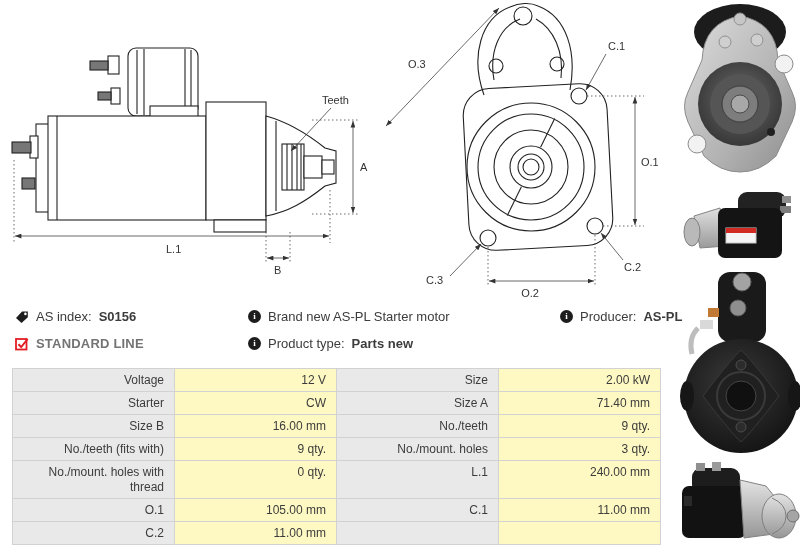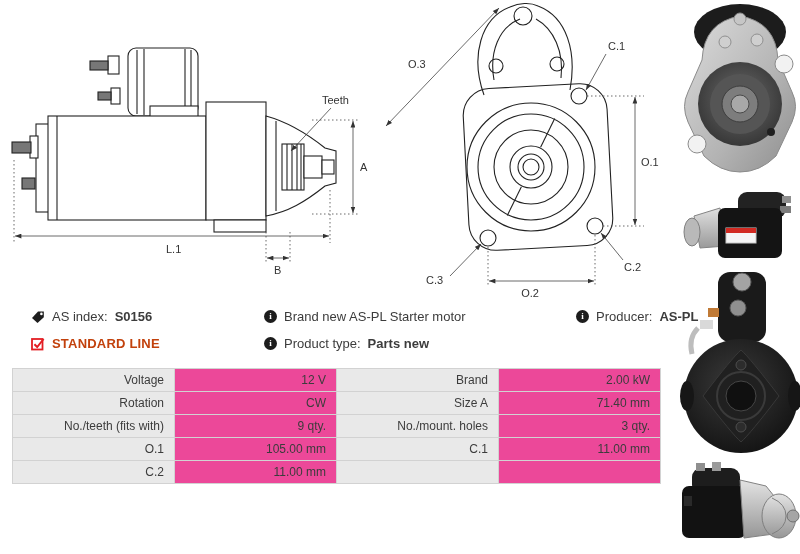--- a/index.html
+++ b/index.html
@@ -9,35 +9,35 @@
 
   
   .drawings { position:absolute; left:0; top:0; width:680px; height:300px; display:flex; }
   .drawings svg text { font-family:"Liberation Sans", sans-serif; font-size:11px; fill:#333; }
 
   
   .photos { position:absolute; right:0; top:0; width:120px; height:554px; }
   .photo { position:absolute; left:0; width:120px; }
 
   
-  .infobar { position:absolute; left:16px; top:306px; width:680px; height:58px; font-size:13px; }
+  .infobar { position:absolute; left:0; top:306px; width:680px; height:58px; font-size:13px; }
   .info-item { position:absolute; display:flex; align-items:center; gap:7px; white-space:nowrap; }
   .b { font-weight:bold; }
-  .red { color:#c2410c; font-weight:bold; letter-spacing:.2px; }
+  .red { color:#737373; font-weight:bold; letter-spacing:.2px; }
   .icon-info { display:inline-flex; width:13px; height:13px; border-radius:50%; background:#1d1d1d; color:#fff;
                align-items:center; justify-content:center; font:bold 9px/1 "Liberation Serif", serif; flex:0 0 13px; }
   .logo { position:absolute; left:588px; top:22px; width:118px; text-align:center; }
   .logo-tagline { font-size:6.5px; color:#e31e24; margin-top:0px; letter-spacing:.2px; }
 
   
   .spec { position:absolute; left:12px; top:368px; }
   table.spec-table { border-collapse:collapse; table-layout:fixed; width:648px; font-size:12px; color:#3c3c3c; }
   table.spec-table td { border:1px solid #d2d2d2; padding:4px 10px 3px 25px; text-align:right; vertical-align:top; line-height:15px; }
   td.lbl { background:#e9e9e9; }
-  td.val { background:#ec4899; }
+  td.val { background:#fef9c3; }
 </style>
 </head>
 <body>
 
 <div class="page">
 
   <div class="drawings">
 
     <svg width="380" height="300" viewBox="0 0 380 300">
       <defs>
@@ -278,36 +278,48 @@
       <colgroup>
           <col style="width:162px">
           <col style="width:162px">
           <col style="width:162px">
           <col style="width:162px">
         </colgroup>
       <tbody>
         <tr>
           <td class="lbl">Voltage</td>
           <td class="val">12 V</td>
-          <td class="lbl">Brand</td>
+          <td class="lbl">Size</td>
           <td class="val">2.00 kW</td>
         </tr>
         <tr>
-          <td class="lbl">Rotation</td>
+          <td class="lbl">Starter</td>
           <td class="val">CW</td>
           <td class="lbl">Size A</td>
           <td class="val">71.40 mm</td>
+        </tr>
+        <tr>
+          <td class="lbl">Size B</td>
+          <td class="val">16.00 mm</td>
+          <td class="lbl">No./teeth</td>
+          <td class="val">9 qty.</td>
         </tr>
         <tr>
           <td class="lbl">No./teeth (fits with)</td>
           <td class="val">9 qty.</td>
           <td class="lbl">No./mount. holes</td>
           <td class="val">3 qty.</td>
         </tr>
         <tr>
+          <td class="lbl">No./mount. holes with thread</td>
+          <td class="val">0 qty.</td>
+          <td class="lbl">L.1</td>
+          <td class="val">240.00 mm</td>
+        </tr>
+        <tr>
           <td class="lbl">O.1</td>
           <td class="val">105.00 mm</td>
           <td class="lbl">C.1</td>
           <td class="val">11.00 mm</td>
         </tr>
         <tr>
           <td class="lbl">C.2</td>
           <td class="val">11.00 mm</td>
           <td class="lbl"></td>
           <td class="val"></td>

